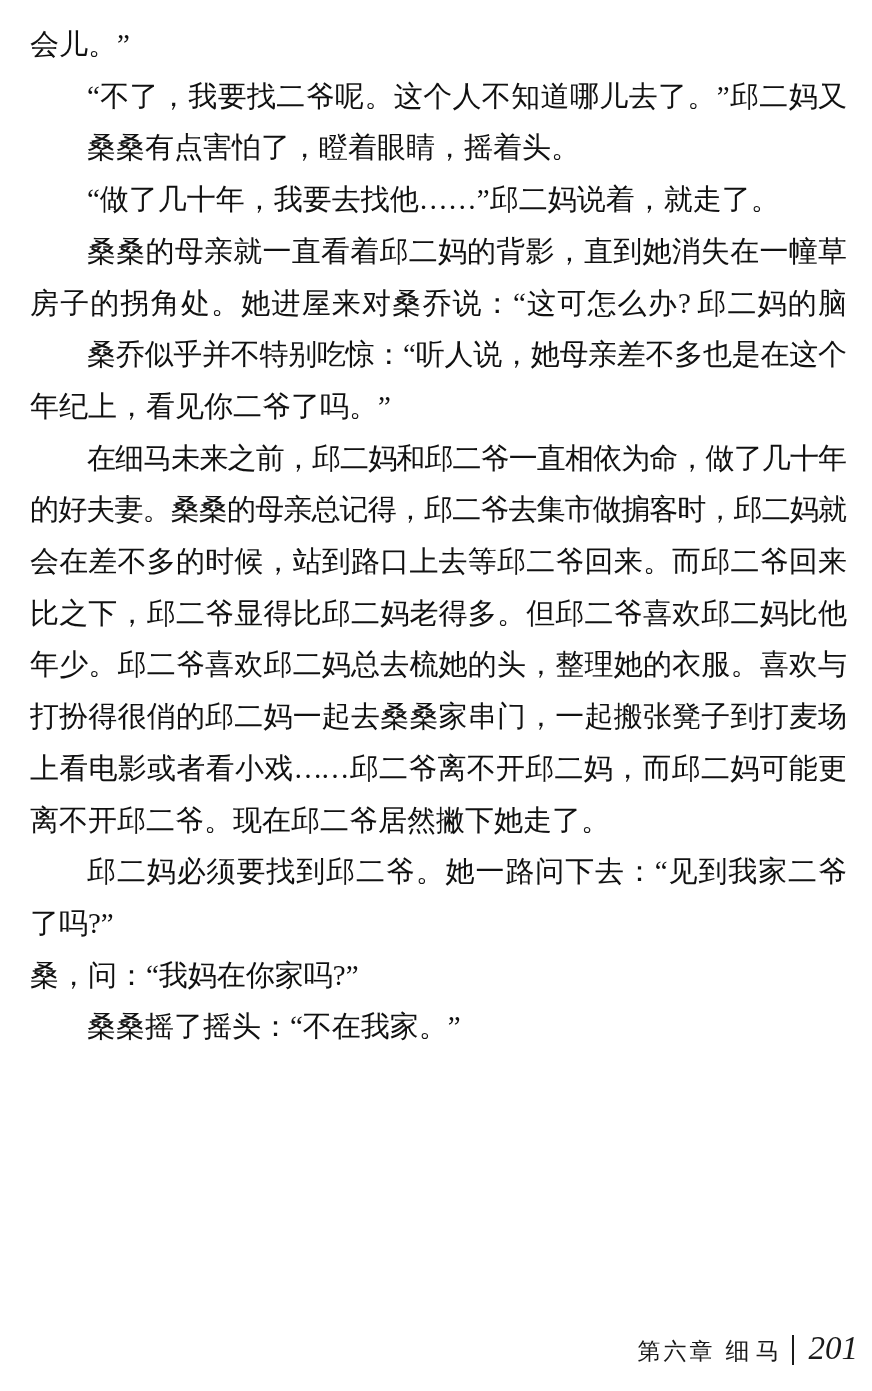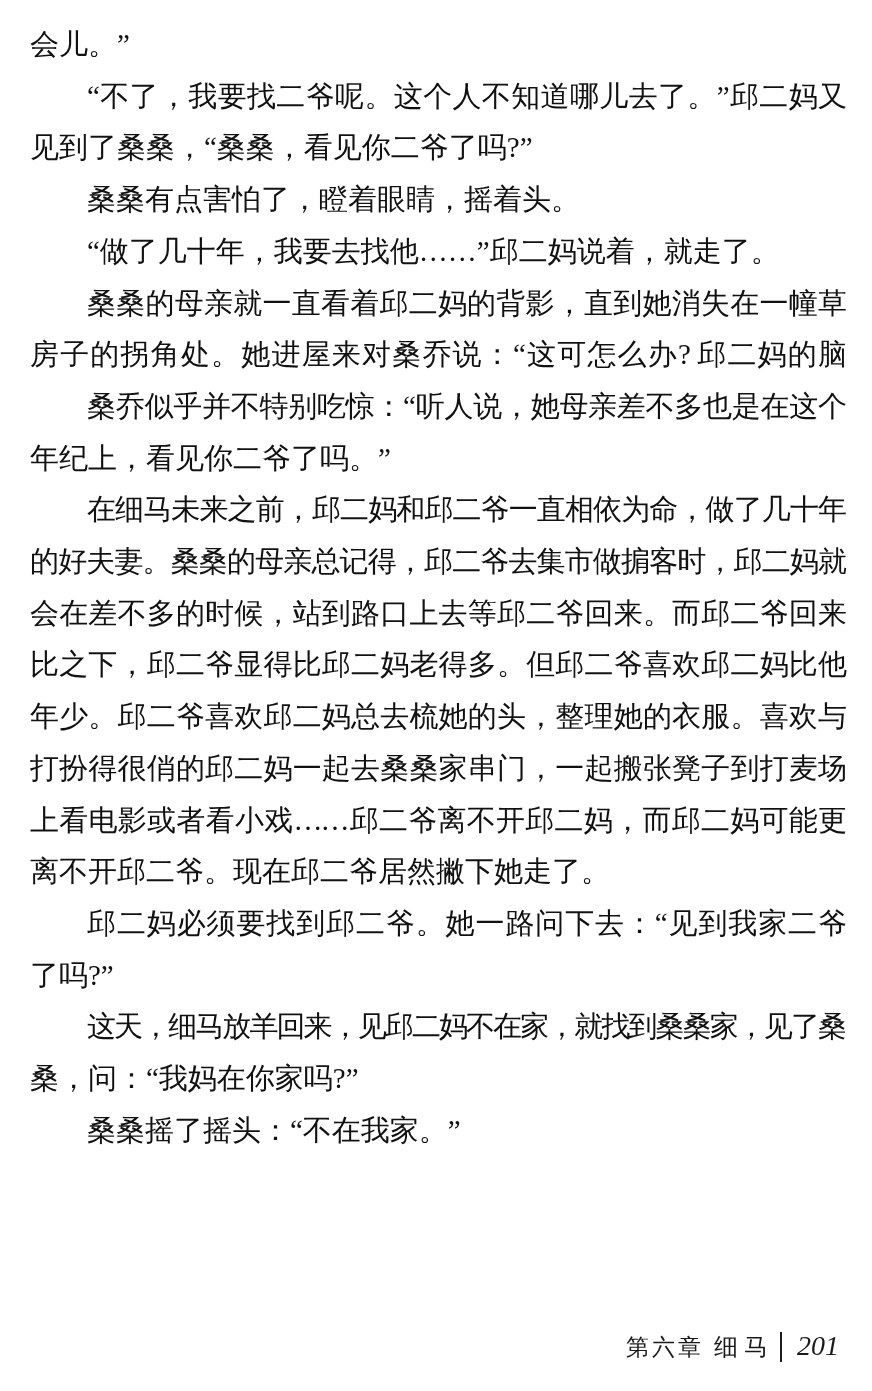--- a/index.html
+++ b/index.html
@@ -30,21 +30,21 @@
   }
   .line.last {
     letter-spacing: 0;
     text-align: left;
     text-align-last: left;
   }
   .line.indent { text-indent: 57px; }
   .footer {
     position: absolute;
     top: 1332px;
-    right: 33px;
+    right: 14px;
     display: flex;
     align-items: baseline;
     color: #1a1a1a;
   }
   .footer .chapter {
     font-size: 23px;
     letter-spacing: 3px;
     line-height: 1;
   }
   .footer .title {
@@ -53,51 +53,49 @@
     line-height: 1;
   }
   .footer .divider {
     width: 2px;
     height: 30px;
     background: #1a1a1a;
     margin: 0 15px 0 12px;
     align-self: flex-end;
   }
   .footer .page-num {
-    font-size: 28px;
+    font-size: 33px;
     font-style: italic;
     line-height: 1;
     font-family: "Liberation Serif", "DejaVu Serif", serif;
   }
 </style>
 </head>
 <body>
 
 <div class="page" style="background: rgb(255, 255, 255); color: rgb(17, 17, 17);">
   <div class="text-block">
       <div class="line last">会儿。”</div>
       <div class="line indent">“不了，我要找二爷呢。这个人不知道哪儿去了。”邱二妈又</div>
-      <div class="line last">见到了桑桑，“桑桑，看见你二爷了吗?”</div>
       <div class="line indent last">桑桑有点害怕了，瞪着眼睛，摇着头。</div>
       <div class="line indent last">“做了几十年，我要去找他……”邱二妈说着，就走了。</div>
       <div class="line indent">桑桑的母亲就一直看着邱二妈的背影，直到她消失在一幢草</div>
       <div class="line">房子的拐角处。她进屋来对桑乔说：“这可怎么办?  邱二妈的脑</div>
       <div class="line indent">桑乔似乎并不特别吃惊：“听人说，她母亲差不多也是在这个</div>
       <div class="line last">年纪上，看见你二爷了吗。”</div>
       <div class="line indent">在细马未来之前，邱二妈和邱二爷一直相依为命，做了几十年</div>
       <div class="line">的好夫妻。桑桑的母亲总记得，邱二爷去集市做掮客时，邱二妈就</div>
       <div class="line">会在差不多的时候，站到路口上去等邱二爷回来。而邱二爷回来</div>
       <div class="line">比之下，邱二爷显得比邱二妈老得多。但邱二爷喜欢邱二妈比他</div>
       <div class="line">年少。邱二爷喜欢邱二妈总去梳她的头，整理她的衣服。喜欢与</div>
       <div class="line">打扮得很俏的邱二妈一起去桑桑家串门，一起搬张凳子到打麦场</div>
       <div class="line">上看电影或者看小戏……邱二爷离不开邱二妈，而邱二妈可能更</div>
       <div class="line last">离不开邱二爷。现在邱二爷居然撇下她走了。</div>
       <div class="line indent">邱二妈必须要找到邱二爷。她一路问下去：“见到我家二爷</div>
       <div class="line last">了吗?”</div>
-      <div class="line indent">这天，细马放羊回来，见邱二妈不在家，就找到桑桑家，见了桑</div>
       <div class="line last">桑，问：“我妈在你家吗?”</div>
       <div class="line indent last">桑桑摇了摇头：“不在我家。”</div>
     </div>
   <div class="footer">
     <span class="chapter">第六章</span>
     <span class="title">细 马</span>
     <span class="divider"></span>
     <span class="page-num">201</span>
   </div>
 </div>

